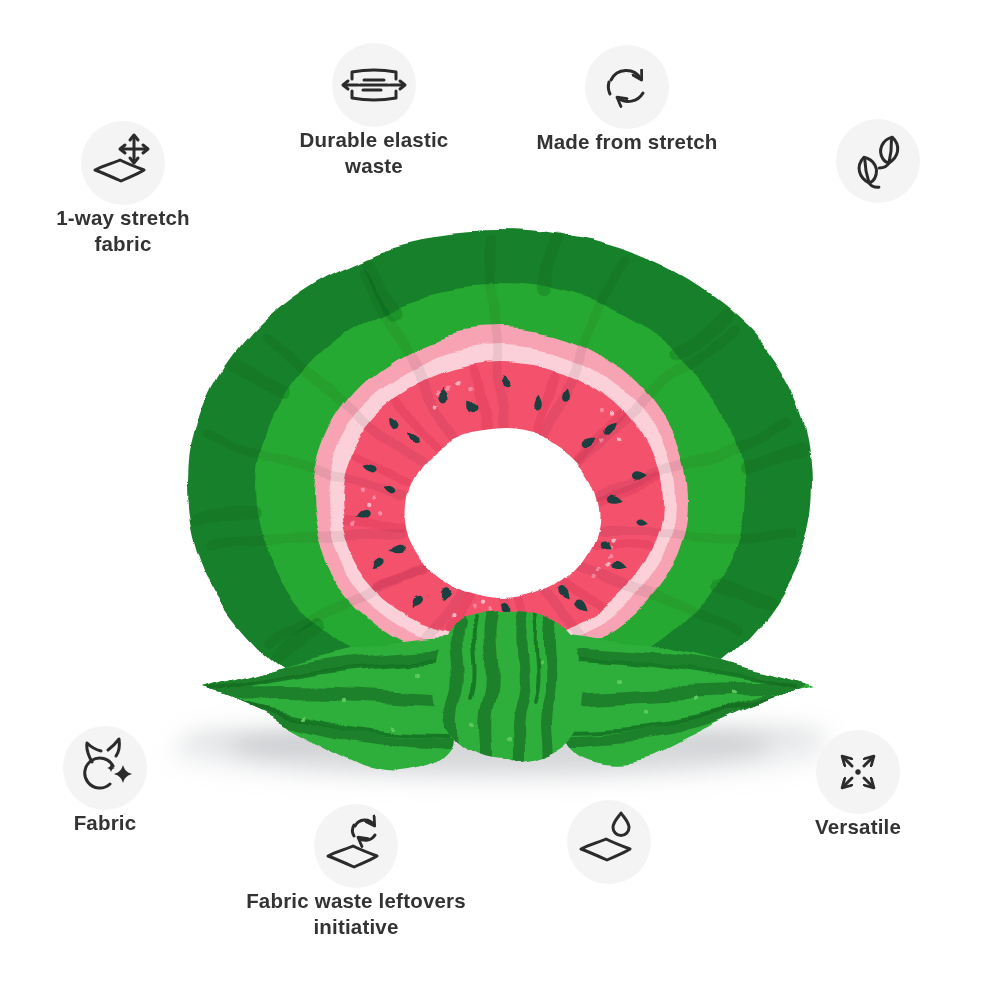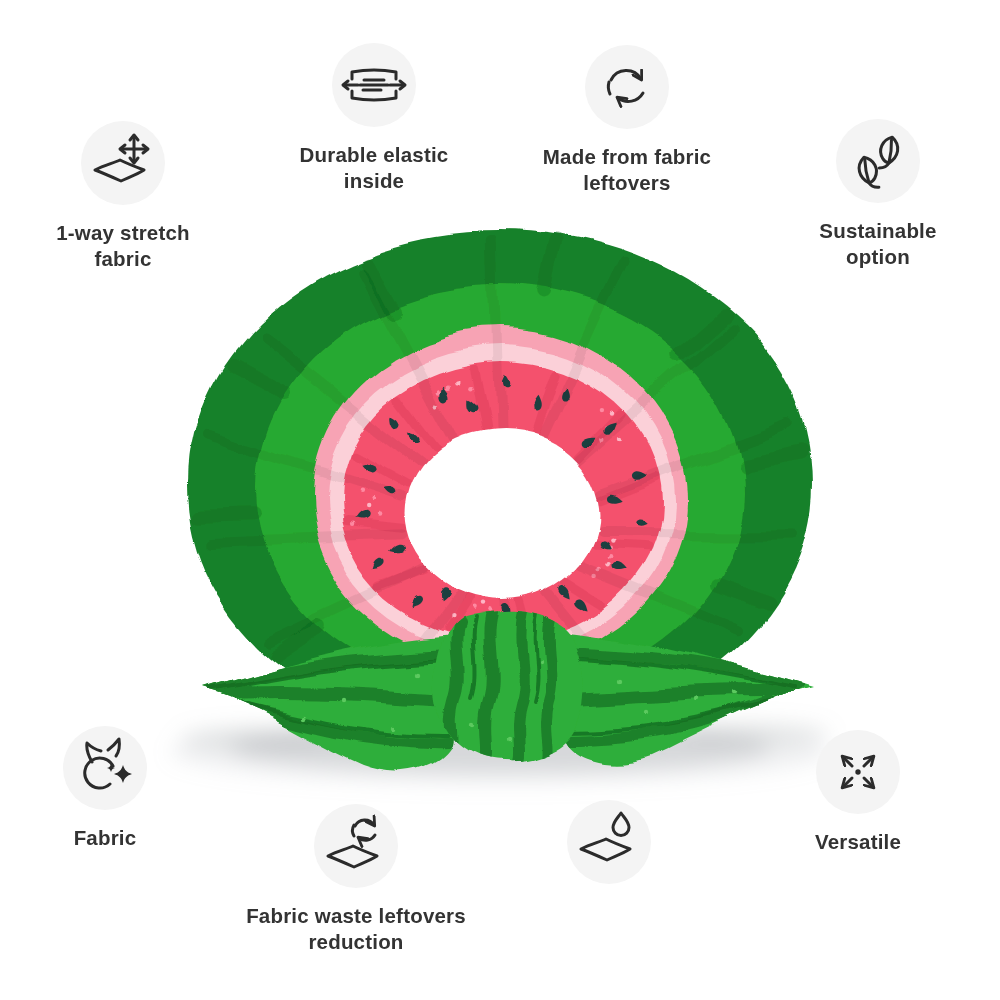--- a/index.html
+++ b/index.html
@@ -1,19 +1,19 @@
 <!DOCTYPE html>
 <html><head>
 <meta charset="utf-8">
 <style>
   html,body{margin:0;padding:0}
   body{width:1000px;height:1000px;background:#ffffff;font-family:"Liberation Sans",sans-serif;overflow:hidden}
   .stage{position:relative;width:1000px;height:1000px}
   .product-svg{position:absolute;left:0;top:0}
-  .feature{position:absolute;display:flex;flex-direction:column;align-items:center;gap:15px;text-align:center}
+  .feature{position:absolute;display:flex;flex-direction:column;align-items:center;text-align:center}
   .icon{width:84px;height:84px;flex:0 0 auto}
   .label{font-size:20.5px;font-weight:700;color:#333333;line-height:26px;letter-spacing:.2px;white-space:nowrap}
   .label span{display:block}
   #f-stretch{left:6px;top:121px;width:234px}
   #f-elastic{left:257px;top:43px;width:234px}
   #f-leftovers{left:510px;top:45px;width:234px}
   #f-sustainable{left:761px;top:119px;width:234px}
   #f-trendy{left:-12px;top:726px;width:234px}
   #f-waste{left:226px;top:804px;width:260px}
   #f-moisture{left:479px;top:800px;width:260px}
@@ -241,59 +241,54 @@
           <path d="M28 42 H56"></path>
           <path d="M31 47 H49"></path>
       <path d="M26 42 H12"></path>
           <path d="M16 38 L11 42 L16 46"></path>
       <path d="M58 42 H72"></path>
           <path d="M68 38 L73 42 L68 46"></path>
         </g>
     </svg>
     <div class="label">
       <span>Durable elastic</span>
-        <span>inside</span>
+        <span>waste</span>
     </div>
   </div>
 
   <div class="feature" id="f-leftovers">
     <svg class="icon" viewBox="0 0 84 84">
       <circle cx="42" cy="42" r="42" fill="#f4f4f4"></circle>
       <g class="g" stroke-width="3.4">
         <path d="M26 35 A17 17 0 0 1 56 34" marker-end="url(#ah)"></path>
         <path d="M58 48 A17 17 0 0 1 33 53" marker-end="url(#ah)"></path>
         <path d="M25 49 A17 17 0 0 1 24 37"></path>
       </g>
     </svg>
     <div class="label">
-      <span>Made from fabric</span>
-        <span>leftovers</span>
+      <span>Made from stretch</span>
     </div>
   </div>
 
   <div class="feature" id="f-sustainable">
     <svg class="icon" viewBox="0 0 84 84">
       <circle cx="42" cy="42" r="42" fill="#f4f4f4"></circle>
       <g class="g">
         <g transform="translate(31 51) rotate(-18)">
           <path d="M-2 13 C -10 5 -10 -7 1 -13 C 10 -8 12 3 5 10 C 3 12 0 13 -2 13 Z"></path>
           <path d="M1 -10 C -1 -3 -2 4 -2 12"></path>
             <path d="M-2 13 C -1 17 2 19 6 20"></path>
         </g>
         <g transform="translate(54 31) scale(-1 1) rotate(-14)">
           <path d="M-2 13 C -10 5 -10 -7 1 -13 C 10 -8 12 3 5 10 C 3 12 0 13 -2 13 Z"></path>
           <path d="M1 -10 C -1 -3 -2 4 -2 12"></path>
             <path d="M-2 13 C -1 17 2 19 6 20"></path>
         </g>
       </g>
     </svg>
-    <div class="label">
-      <span>Sustainable</span>
-        <span>option</span>
-    </div>
   </div>
 
   <div class="feature" id="f-trendy">
     <svg class="icon" viewBox="0 0 84 84">
       <circle cx="42" cy="42" r="42" fill="#f4f4f4"></circle>
       <g class="g" stroke-width="2.6">
         <path d="M50 40 A15 15 0 1 0 47 58"></path>
         <path d="M29 36 C 25 29 23 23 24 17 C 29 22 34 24 38 25"></path>
         <path d="M45 24 C 49 21 53 17 56 13 C 57 20 56 26 53 30"></path>
       </g>
@@ -313,21 +308,21 @@
         <path d="M14 52 C 24 47 33 45 39 42 C 47 46 55 49 63 52 C 55 57 46 60 40 63 C 31 59 22 55 14 52 Z"></path>
       </g>
       <g class="g" stroke-width="3.6">
         <path d="M41 22 A11 11 0 0 1 60 21" marker-end="url(#ah)"></path>
         <path d="M61 31 A11 11 0 0 1 45 34" marker-end="url(#ah)"></path>
         <path d="M40 32 A11 11 0 0 1 40 21"></path>
       </g>
     </svg>
     <div class="label">
       <span>Fabric waste leftovers</span>
-        <span>reduction</span>
+        <span>initiative</span>
     </div>
   </div>
 
   <div class="feature" id="f-moisture">
     <svg class="icon" viewBox="0 0 84 84">
       <circle cx="42" cy="42" r="42" fill="#f4f4f4"></circle>
       <g class="g" stroke-width="3.4">
         <path d="M14 49 C 24 44 33 42 39 39 C 47 43 55 46 63 49 C 55 54 46 57 40 60 C 31 56 22 52 14 49 Z"></path>
         <path d="M54 13 C 57.5 18 62 22 62 27.5 A8 8 0 0 1 46 27.5 C 46 22 50.5 18 54 13 Z"></path>
       </g>

